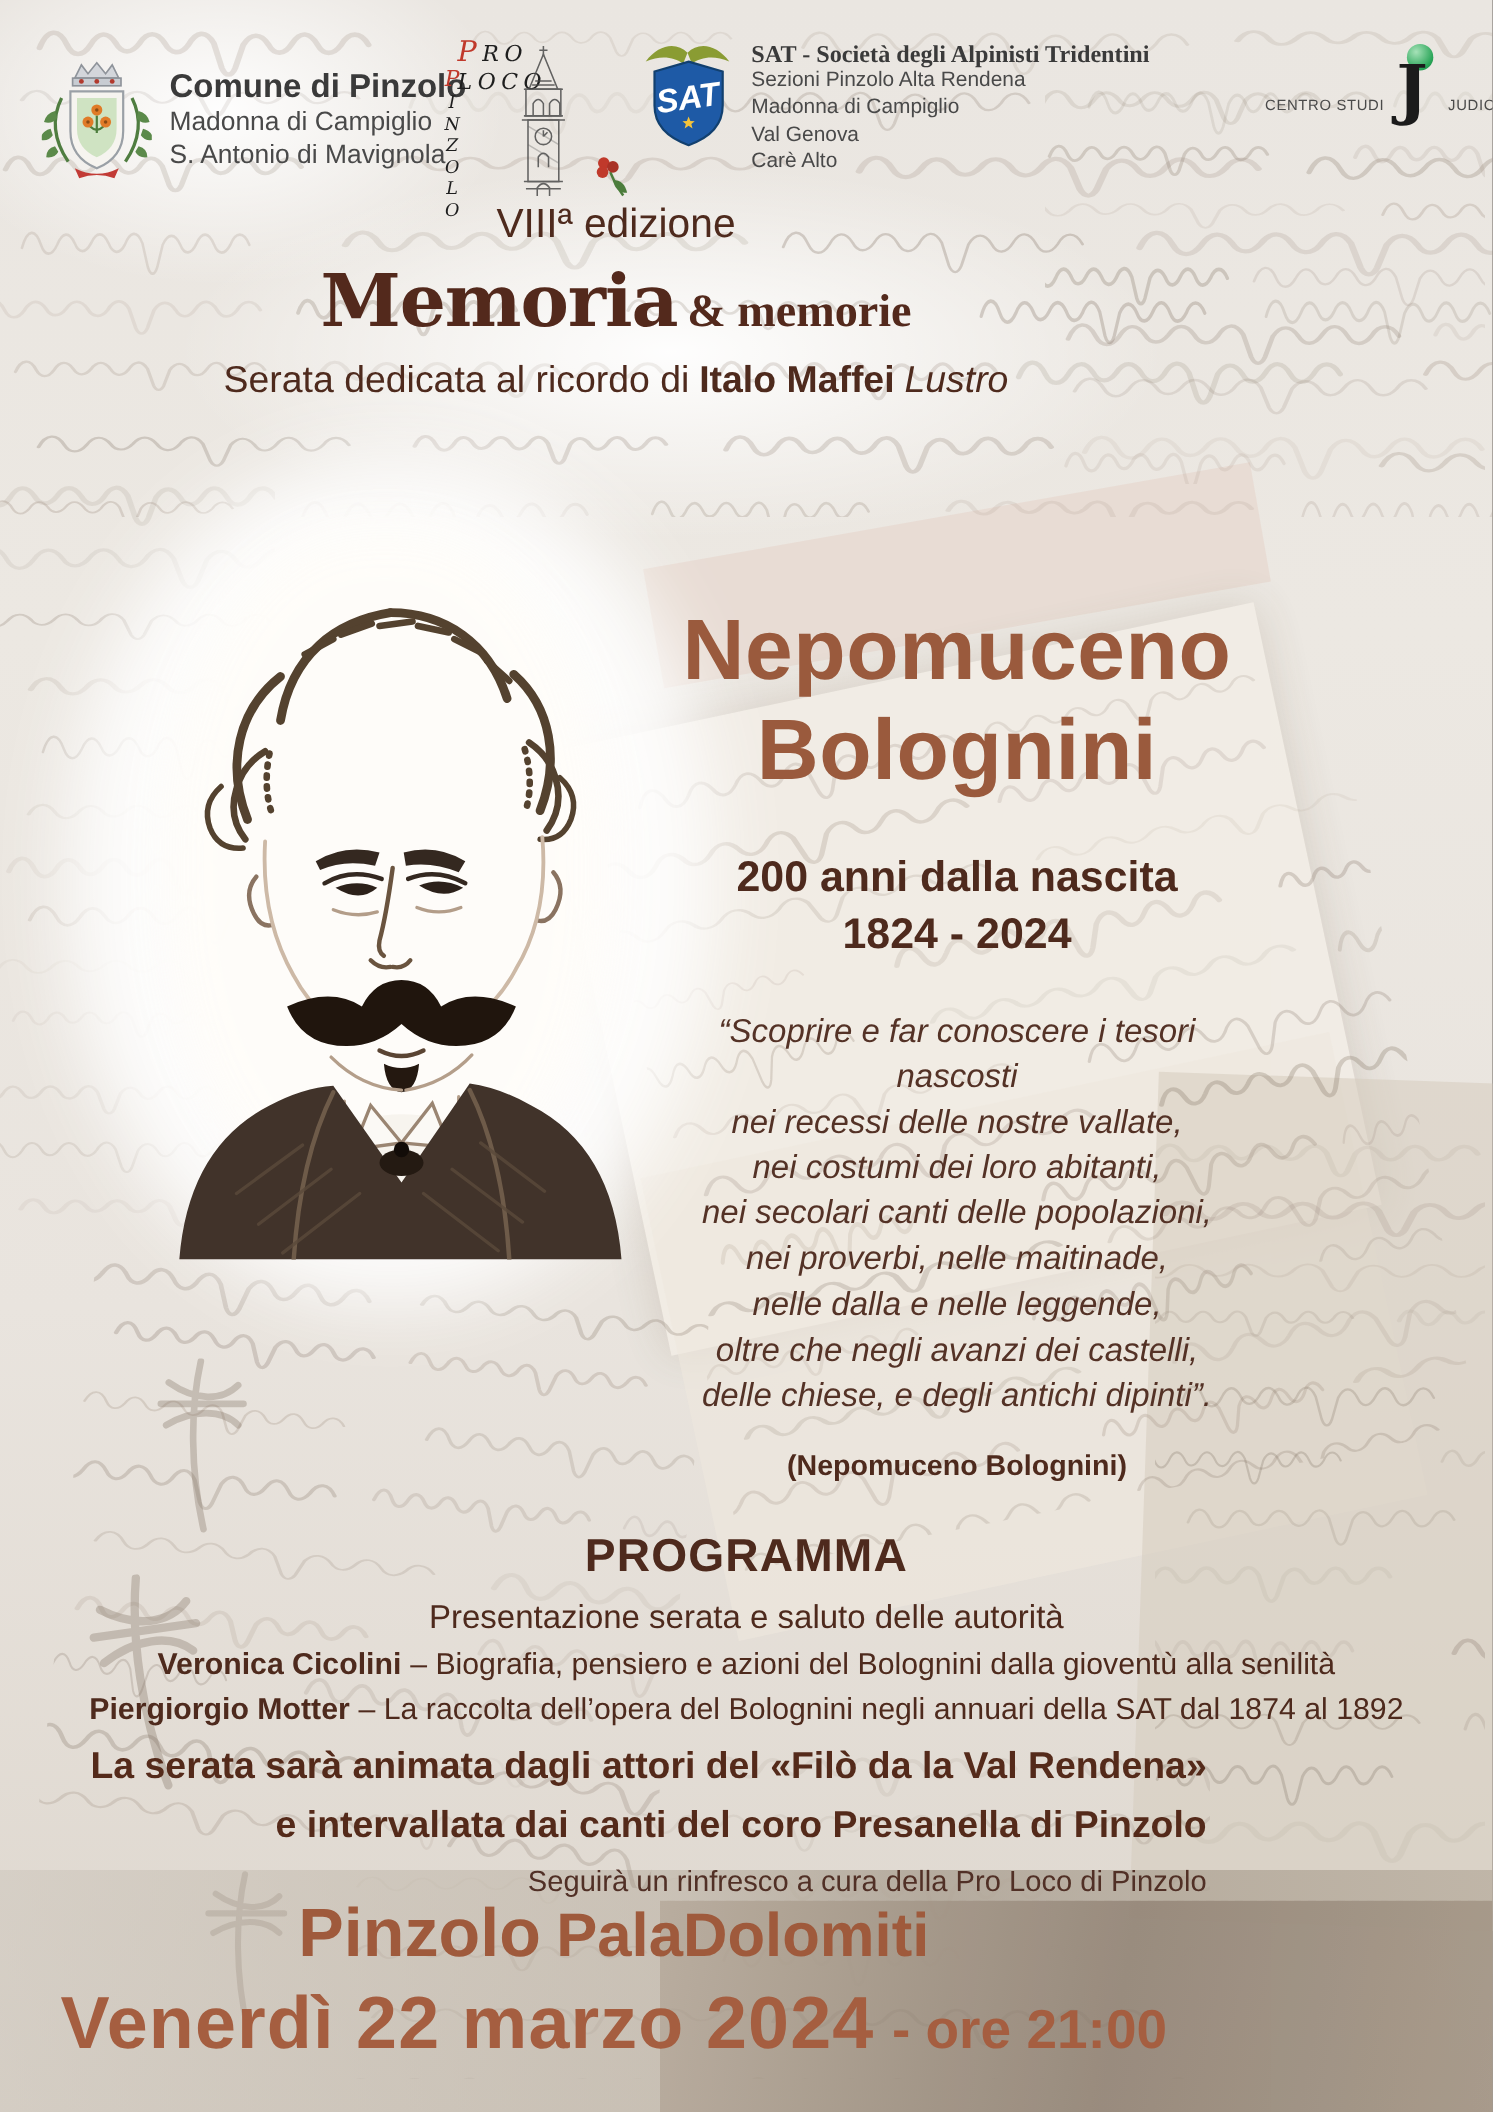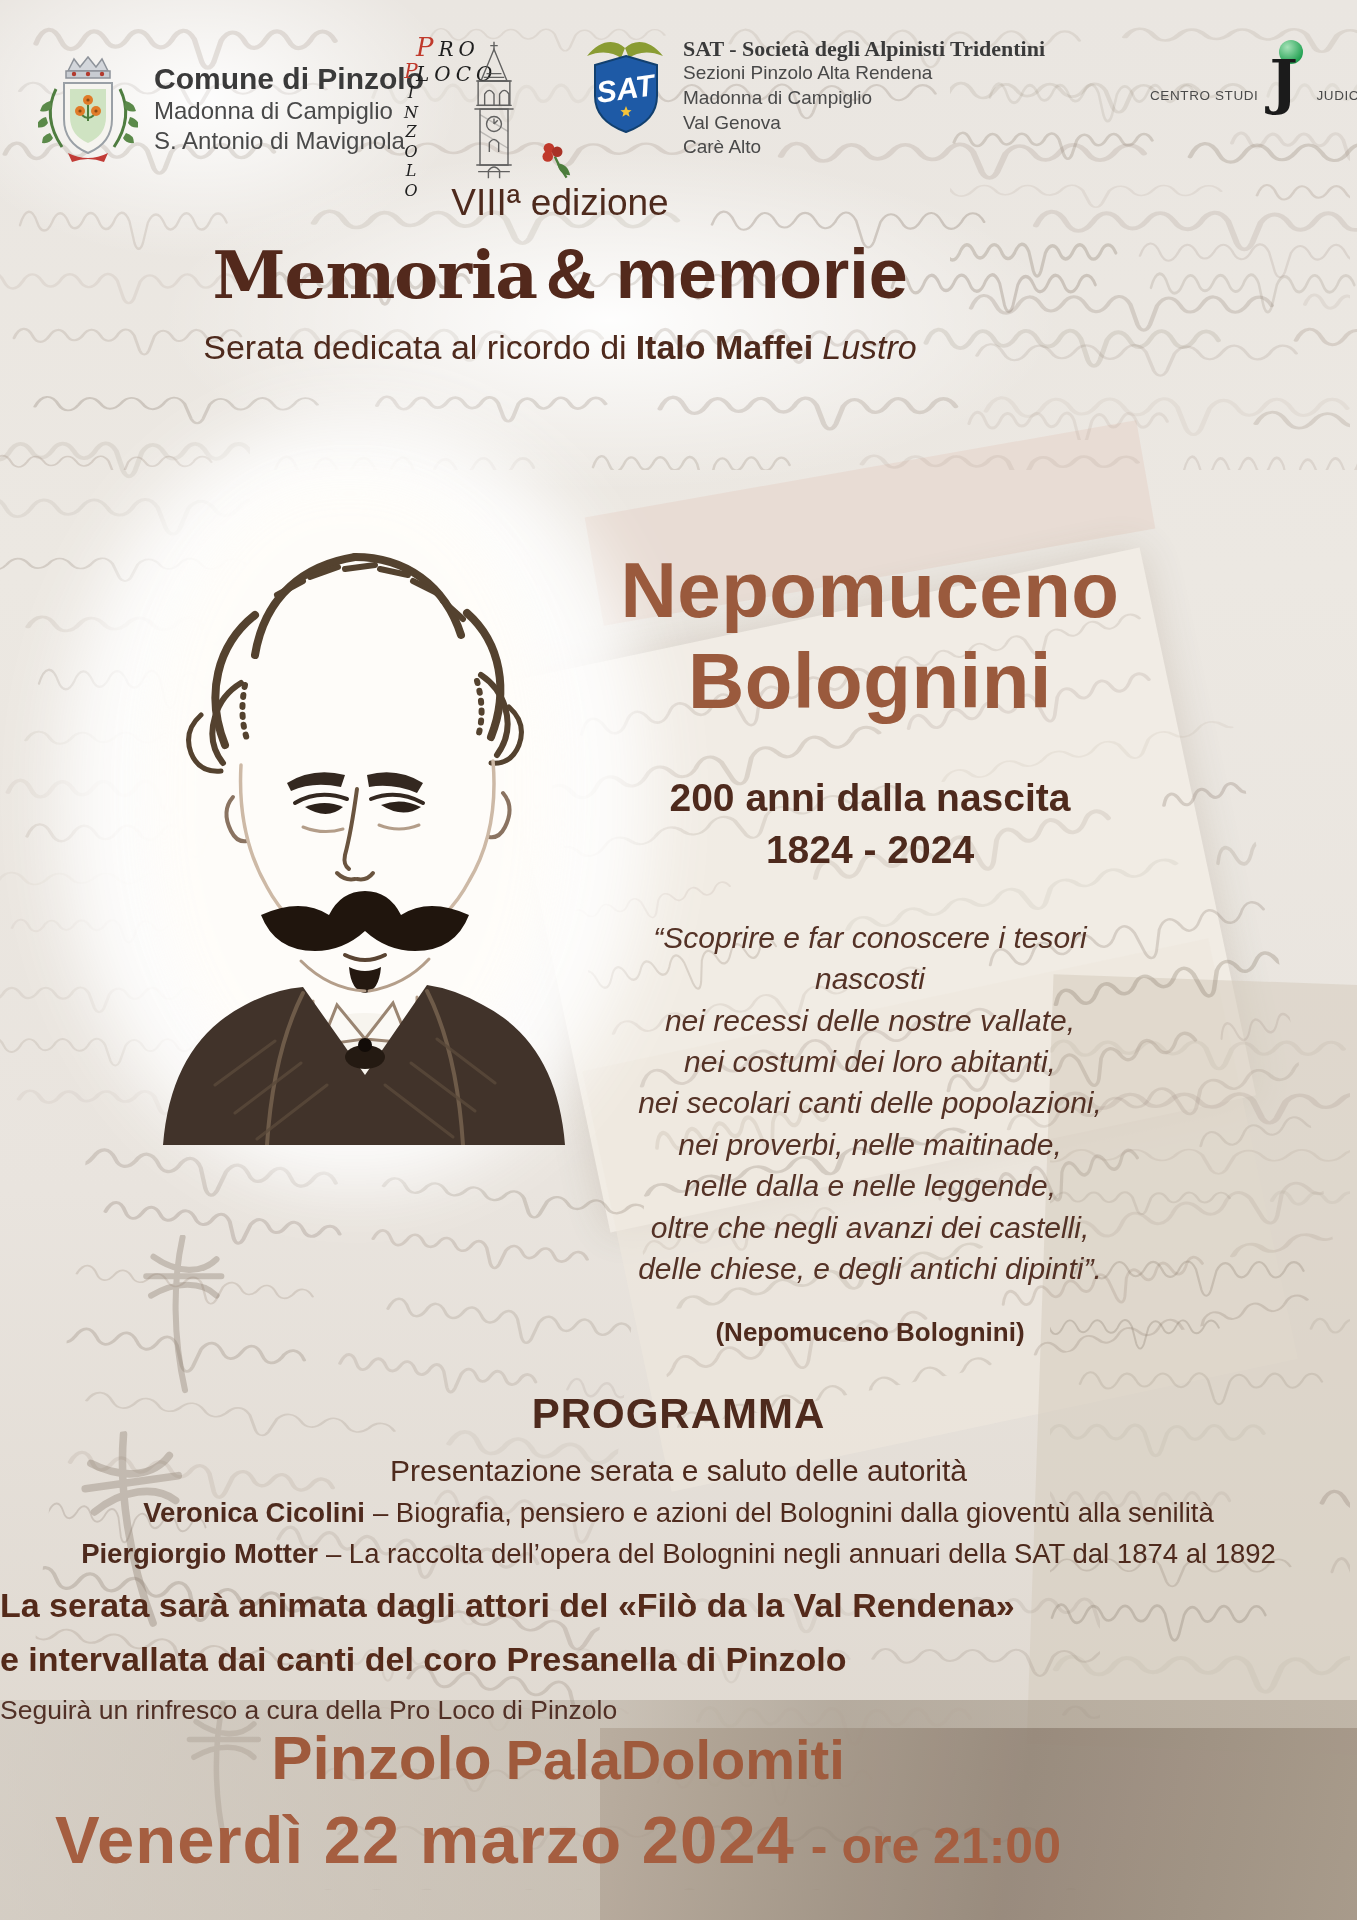--- a/index.html
+++ b/index.html
@@ -50,40 +50,40 @@
   .j-wrap{position:relative;width:44px;height:74px;}
   .j-letter{position:absolute;left:4px;top:4px;font-family:"DejaVu Serif",serif;font-weight:900;
     font-size:60px;line-height:1;color:#1b1b1b;}
   .j-ball{position:absolute;left:14px;top:-8px;width:24px;height:24px;border-radius:50%;
     background:radial-gradient(circle at 35% 30%,#a6e2b8,#27a456 70%,#157a38);}
   
   .title-block{left:0;top:182px;width:1120px;text-align:center;z-index:5;color:#4e2a1d;}
   .edition{font-size:37px;}
   .memoria-line{margin:10px 0 0 0;font-weight:700;}
   .blackletter{font-family:"DejaVu Serif",serif;font-size:66px;letter-spacing:-1px;color:#53291c;}
-  .amp{font-family:Liberation Sans, sans-serif;font-size:70px;color:#53291c;}
+  .amp{font-family:Liberation Serif, serif;font-size:42px;color:#53291c;}
   .dedication{margin-top:14px;font-size:34px;color:#4e2a1d;}
   .dedication b{margin-left:9px;}
   .dedication i{margin-left:9px;}
   
   .hero-right{left:600px;top:545px;width:540px;text-align:center;z-index:5;}
   .hero-name{font-size:78px;font-weight:800;color:#9a5a3d;line-height:1.17;letter-spacing:.5px;}
   .hero-sub1{margin-top:44px;font-size:39px;font-weight:700;color:#4e2a1d;line-height:1.35;}
   .hero-sub2{font-size:39px;font-weight:700;color:#4e2a1d;line-height:1.35;}
   .quote{margin-top:40px;font-size:30px;font-style:italic;font-weight:500;color:#543226;line-height:1.38;}
   .attribution{margin-top:28px;font-size:26px;font-weight:700;color:#4e2a1d;}
   
   .program{left:0;top:1390px;width:1357px;text-align:center;z-index:5;color:#4e2a1d;}
   .program-heading{font-size:42px;font-weight:700;letter-spacing:1px;margin:0;}
   .program-intro{margin-top:16px;font-size:30px;}
   .speaker{margin-top:9px;font-size:27.5px;}
   .speaker b{font-weight:700;}
   .speaker .desc{margin-left:8px;}
   
-  .show{left:0;top:1583px;width:1097px;text-align:left;z-index:5;color:#542a1a;}
+  .show{left:0;top:1583px;width:1097px;text-align:right;z-index:5;color:#542a1a;}
   .show-line{font-size:34px;font-weight:700;line-height:1.3;}
   .show-line2{margin-top:10px;}
   .refreshment{margin-top:14px;font-size:26.5px;font-weight:400;color:#513026;}
   
   .footer{left:0;top:1722px;width:1116px;text-align:center;z-index:5;}
   .venue-city{font-size:62px;font-weight:800;color:#9f5a3c;}
   .venue-hall{font-size:56px;font-weight:600;color:#9f5a3c;margin-left:14px;}
   .date-line{margin-top:8px;}
   .date-main{font-size:67px;font-weight:700;color:#a55e40;letter-spacing:1px;}
   .date-time{font-size:50px;font-weight:700;color:#a55e40;margin-left:16px;}

